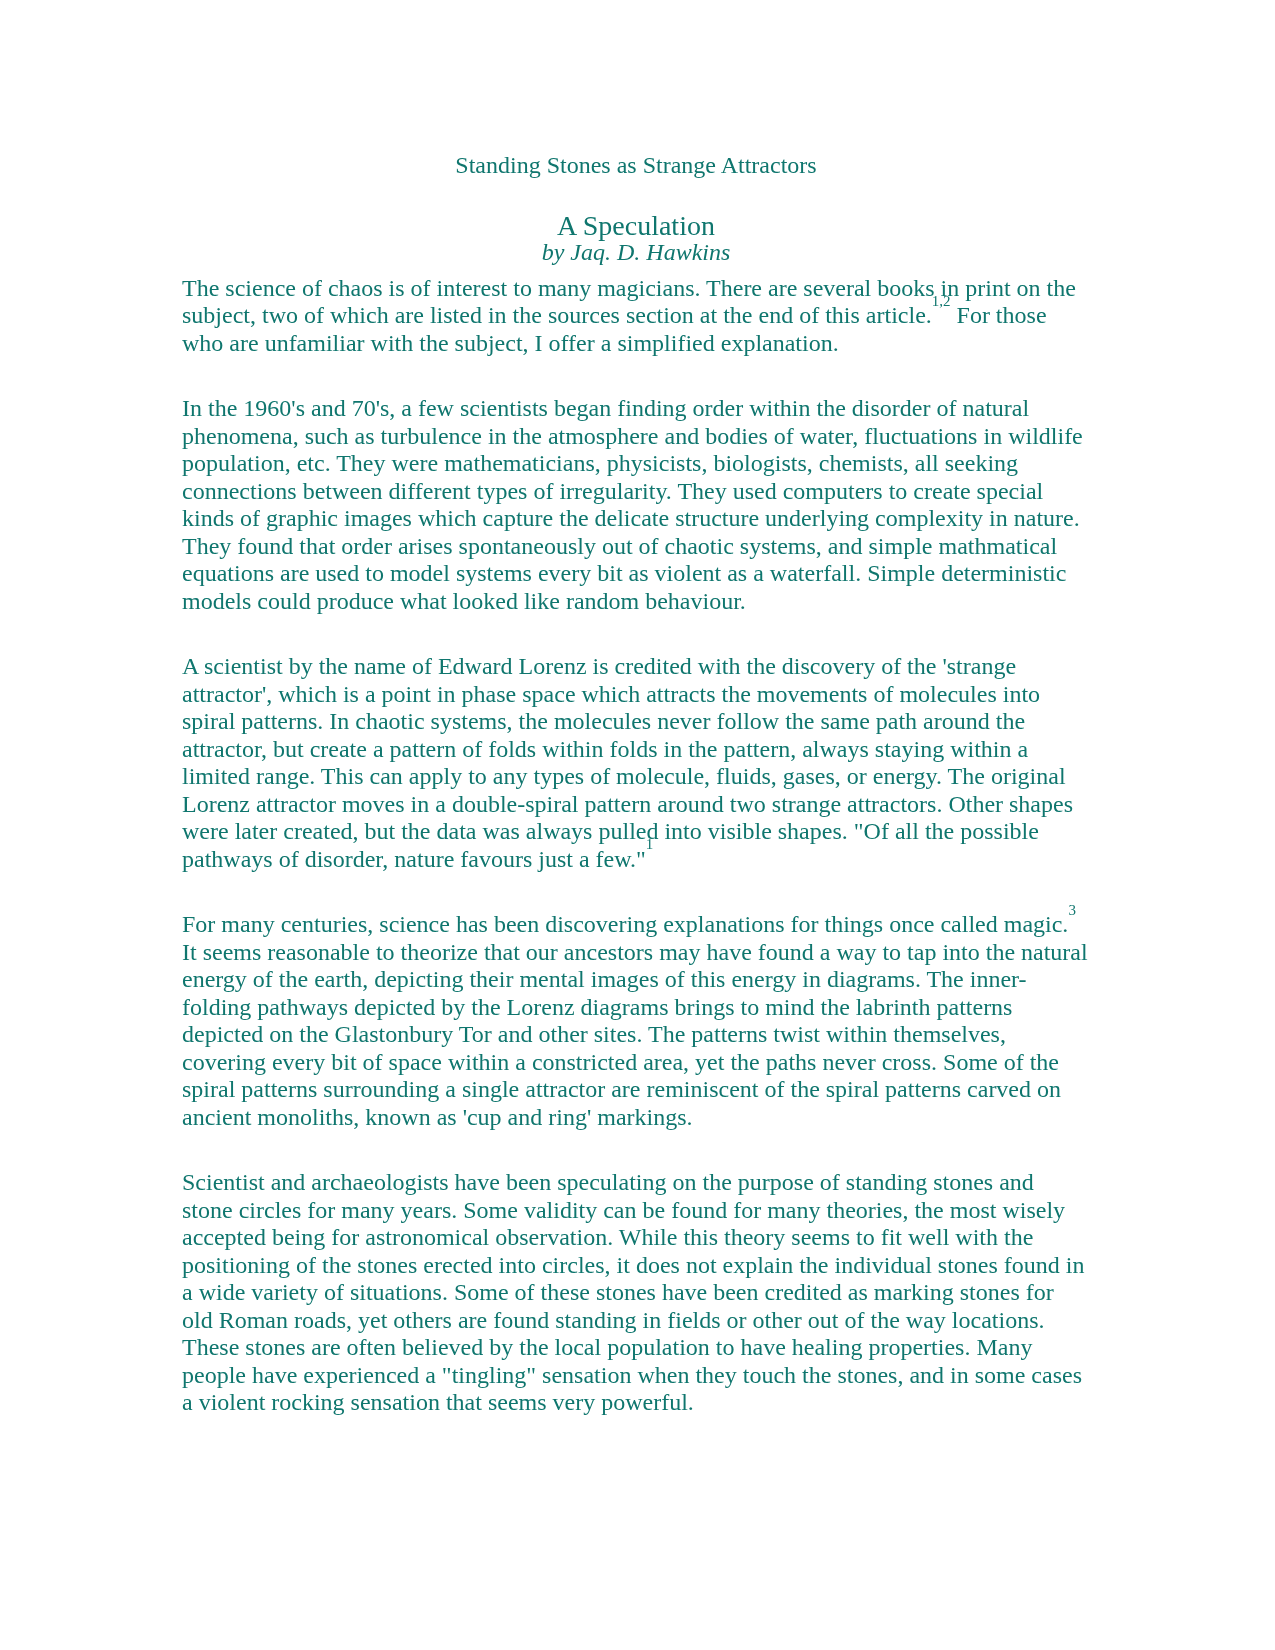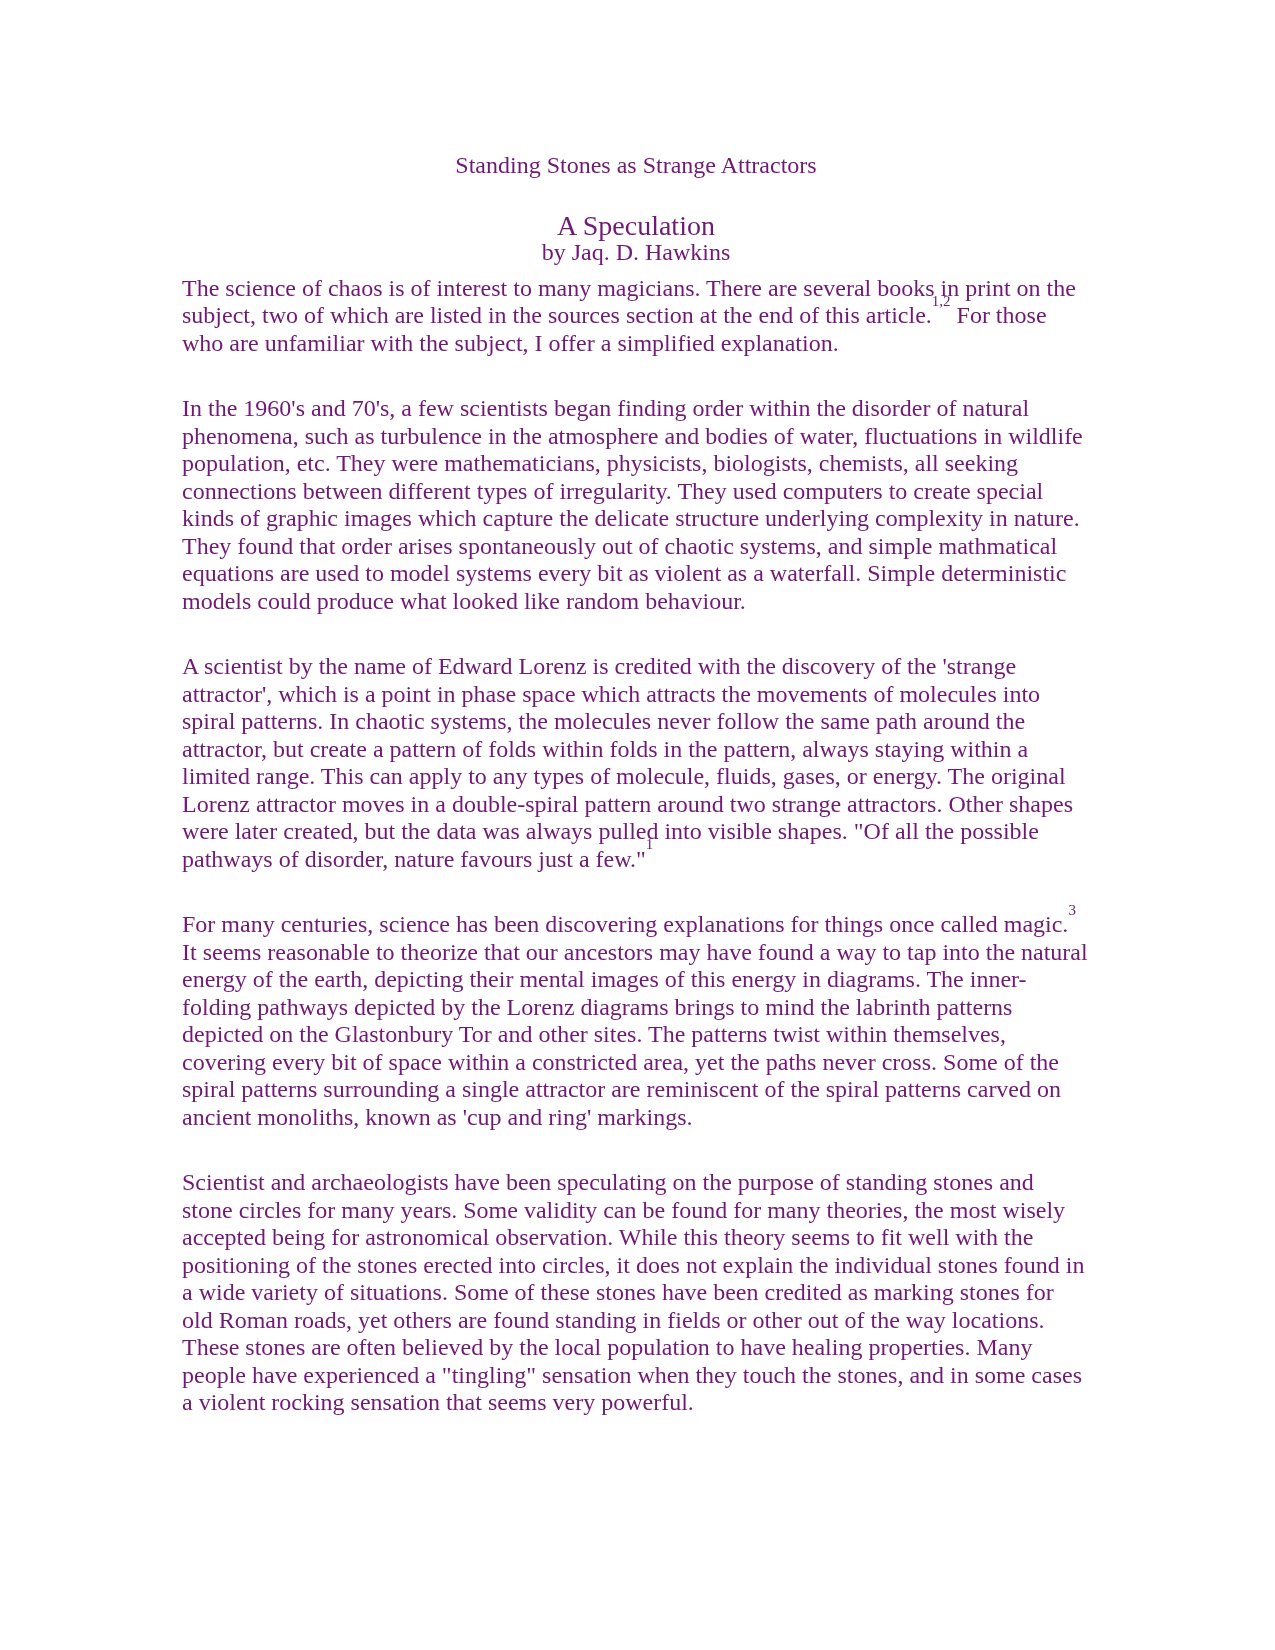--- a/index.html
+++ b/index.html
@@ -5,21 +5,21 @@
   html, body {
     margin: 0;
     padding: 0;
     background: #ffffff;
   }
   .page {
     position: relative;
     width: 1275px;
     height: 1650px;
     background: #ffffff;
-    color: #701a75;
+    color: #0f766e;
     font-family: "Liberation Serif", "DejaVu Serif", serif;
     overflow: hidden;
     box-sizing: border-box;
     padding: 152px 185px 0 182px;
   }
   .title {
     font-size: 24px;
     line-height: 27.5px;
     font-weight: normal;
     text-align: center;
@@ -28,20 +28,21 @@
   .subtitle {
     font-size: 28px;
     line-height: 27.5px;
     font-weight: normal;
     text-align: center;
     margin: 0;
   }
   .byline {
     font-size: 24px;
     line-height: 27.5px;
+    font-style: italic;
     text-align: center;
     margin: 0 0 8px 0;
   }
   .article p {
     font-size: 24px;
     line-height: 27.5px;
     text-align: left;
     margin: 0 0 38px 0;
   }
   sup.fnref {

